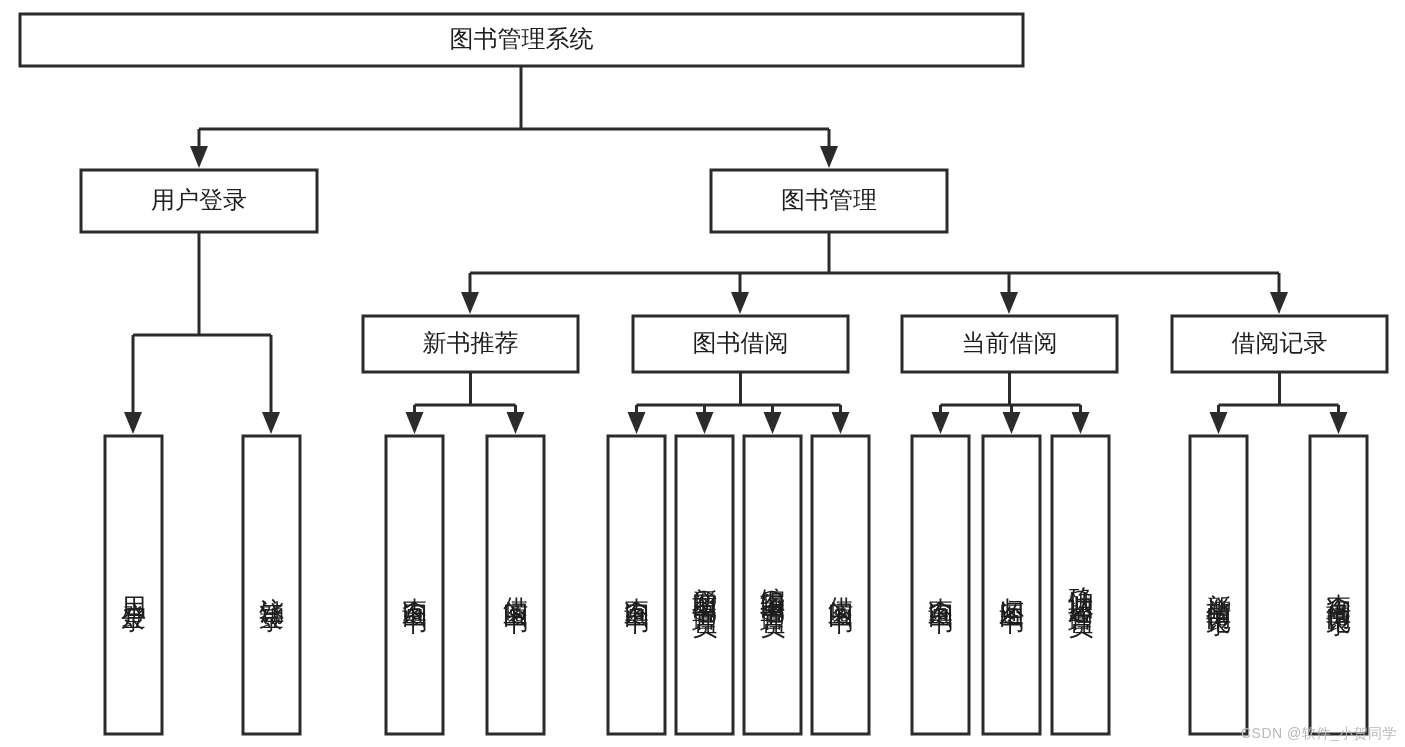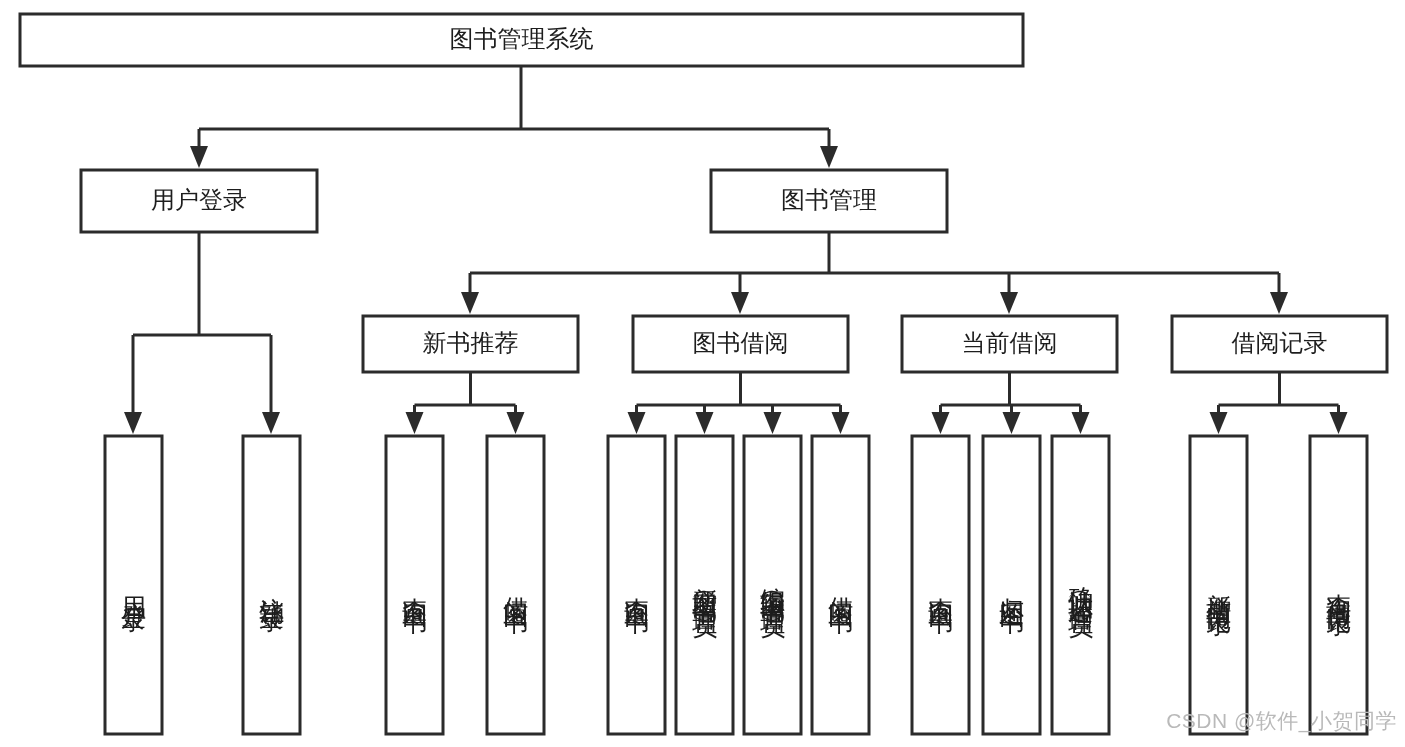--- a/index.html
+++ b/index.html
@@ -62,23 +62,23 @@
     font-family: "Liberation Sans", "DejaVu Sans", sans-serif;
     font-size: 25px;
     line-height: 1.18;
     letter-spacing: 4px;
     color: #1d1d1d;
     white-space: nowrap;
   }
   .watermark {
     position: absolute;
     right: 8px;
-    bottom: 12px;
-    font-family: "Liberation Sans", "DejaVu Sans", sans-serif;
-    font-size: 21px;
+    bottom: 4px;
+    font-family: "Liberation Sans", "DejaVu Sans", sans-serif;
+    font-size: 14px;
     color: #b9b9b9;
     letter-spacing: 0.5px;
     white-space: nowrap;
   }
 </style>
 </head>
 <body>
 
 <div id="stage">
 

